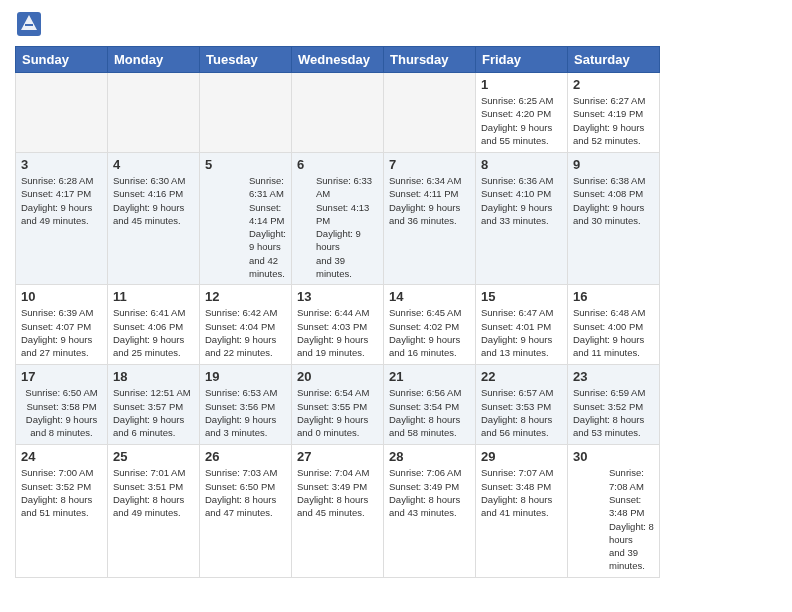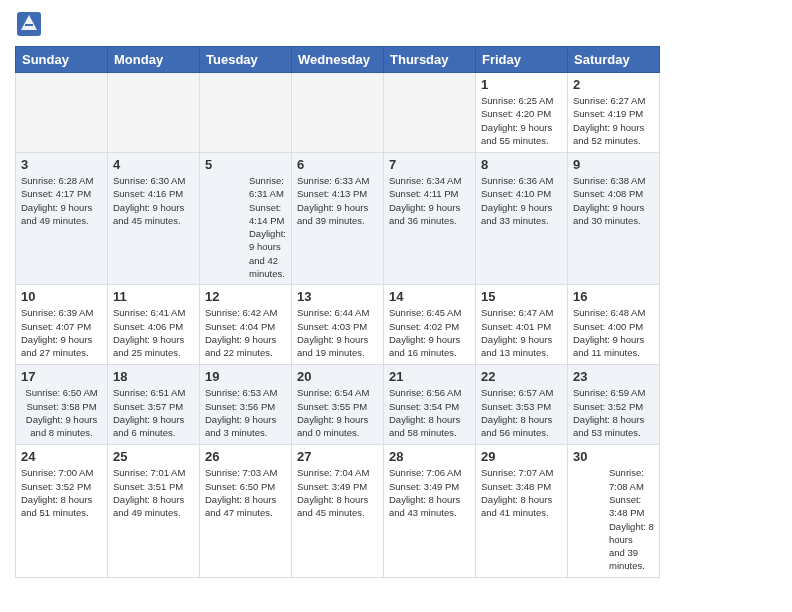--- a/index.html
+++ b/index.html
@@ -175,21 +175,21 @@
           </td>
           <td>
             <span class="day-number">5</span>
             <div class="day-info" style="white-space: pre-line; margin-left: 44px;">Sunrise: 6:31 AM
 Sunset: 4:14 PM
 Daylight: 9 hours
 and 42 minutes.</div>
           </td>
           <td>
             <span class="day-number">6</span>
-            <div class="day-info" style="white-space: pre-line;">Sunrise: 6:33 AM
+            <div class="day-info" style="white-space: pre-line; margin-left: 19px;">Sunrise: 6:33 AM
 Sunset: 4:13 PM
 Daylight: 9 hours
 and 39 minutes.</div>
           </td>
           <td>
             <span class="day-number">7</span>
             <div class="day-info" style="white-space: pre-line;">Sunrise: 6:34 AM
 Sunset: 4:11 PM
 Daylight: 9 hours
 and 36 minutes.</div>
@@ -263,21 +263,21 @@
         <tr>
           <td>
             <span class="day-number">17</span>
             <div class="day-info" style="white-space: pre-line; text-align: center;">Sunrise: 6:50 AM
 Sunset: 3:58 PM
 Daylight: 9 hours
 and 8 minutes.</div>
           </td>
           <td>
             <span class="day-number">18</span>
-            <div class="day-info" style="white-space: pre-line;">Sunrise: 6:51 AM
+            <div class="day-info" style="white-space: pre-line;">Sunrise: 12:51 AM
 Sunset: 3:57 PM
 Daylight: 9 hours
 and 6 minutes.</div>
           </td>
           <td>
             <span class="day-number">19</span>
             <div class="day-info" style="white-space: pre-line;">Sunrise: 6:53 AM
 Sunset: 3:56 PM
 Daylight: 9 hours
 and 3 minutes.</div>

